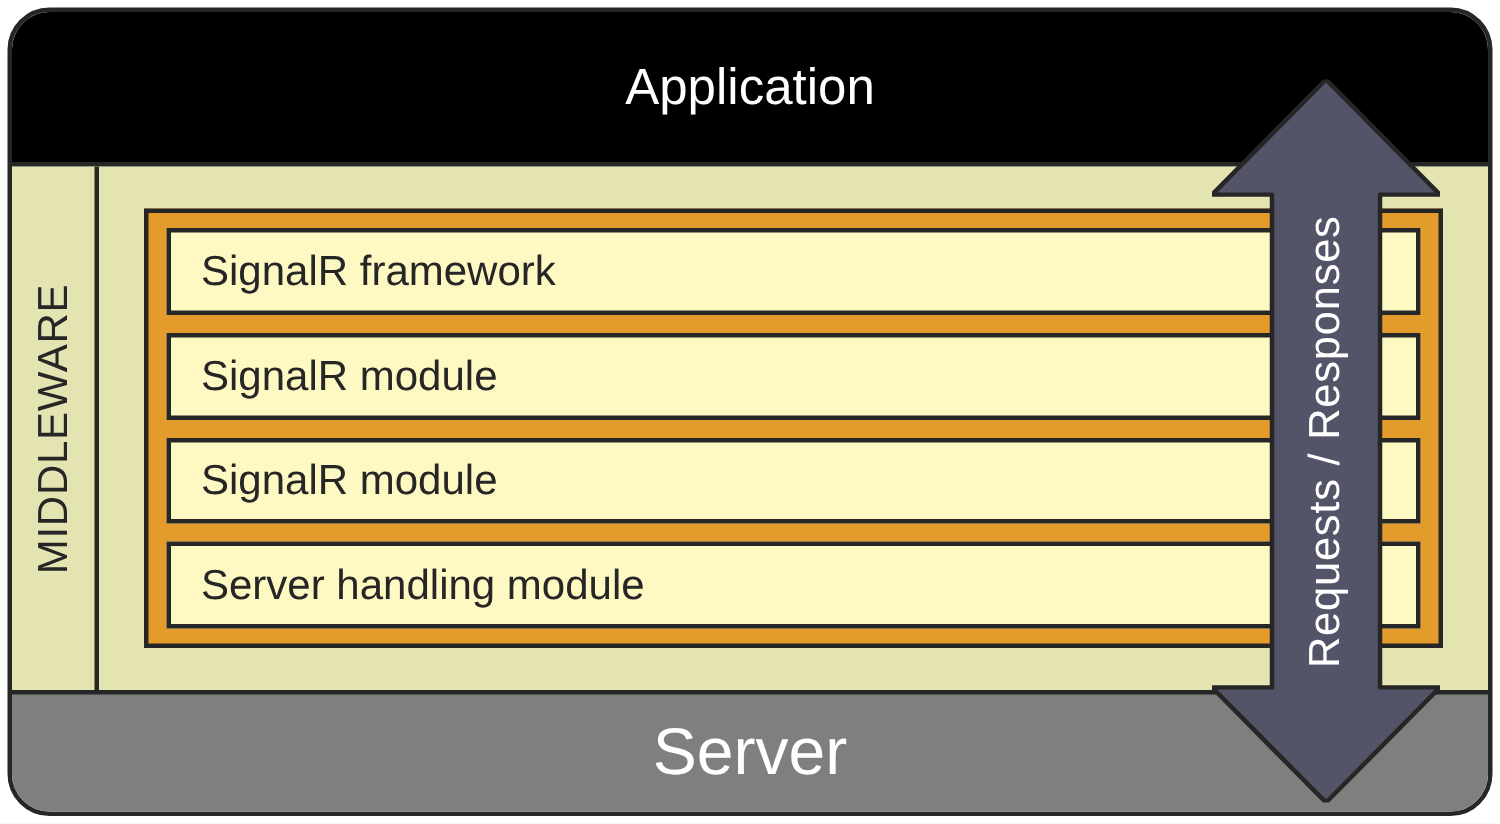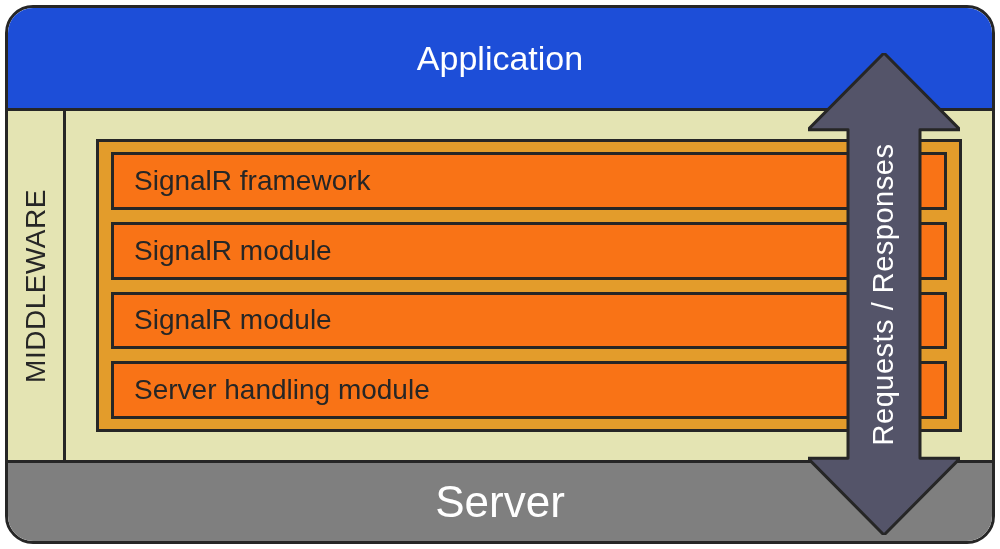--- a/index.html
+++ b/index.html
@@ -22,21 +22,21 @@
     overflow: hidden;
     box-sizing: border-box;
   }
 
   .app-bar {
     position: absolute;
     top: 0;
     left: 0;
     right: 0;
     height: 100px;
-    background: #1d4ed8;
+    background: #000000;
     border-bottom: 3px solid #262626;
     display: flex;
     align-items: center;
     justify-content: center;
     color: #ffffff;
     font-size: 34px;
     font-weight: 400;
   }
 
   .server-bar {
@@ -99,21 +99,21 @@
     box-sizing: border-box;
     display: flex;
     flex-direction: column;
     padding: 4px 12px;
   }
 
   .module {
     flex: 1;
     margin: 6px 0;
     border: 3px solid #262626;
-    background: #f97316;
+    background: #fef9c3;
     display: flex;
     align-items: center;
     padding-left: 20px;
     font-size: 28px;
     color: #262626;
     box-sizing: border-box;
   }
 
   
   .arrow-wrap {

